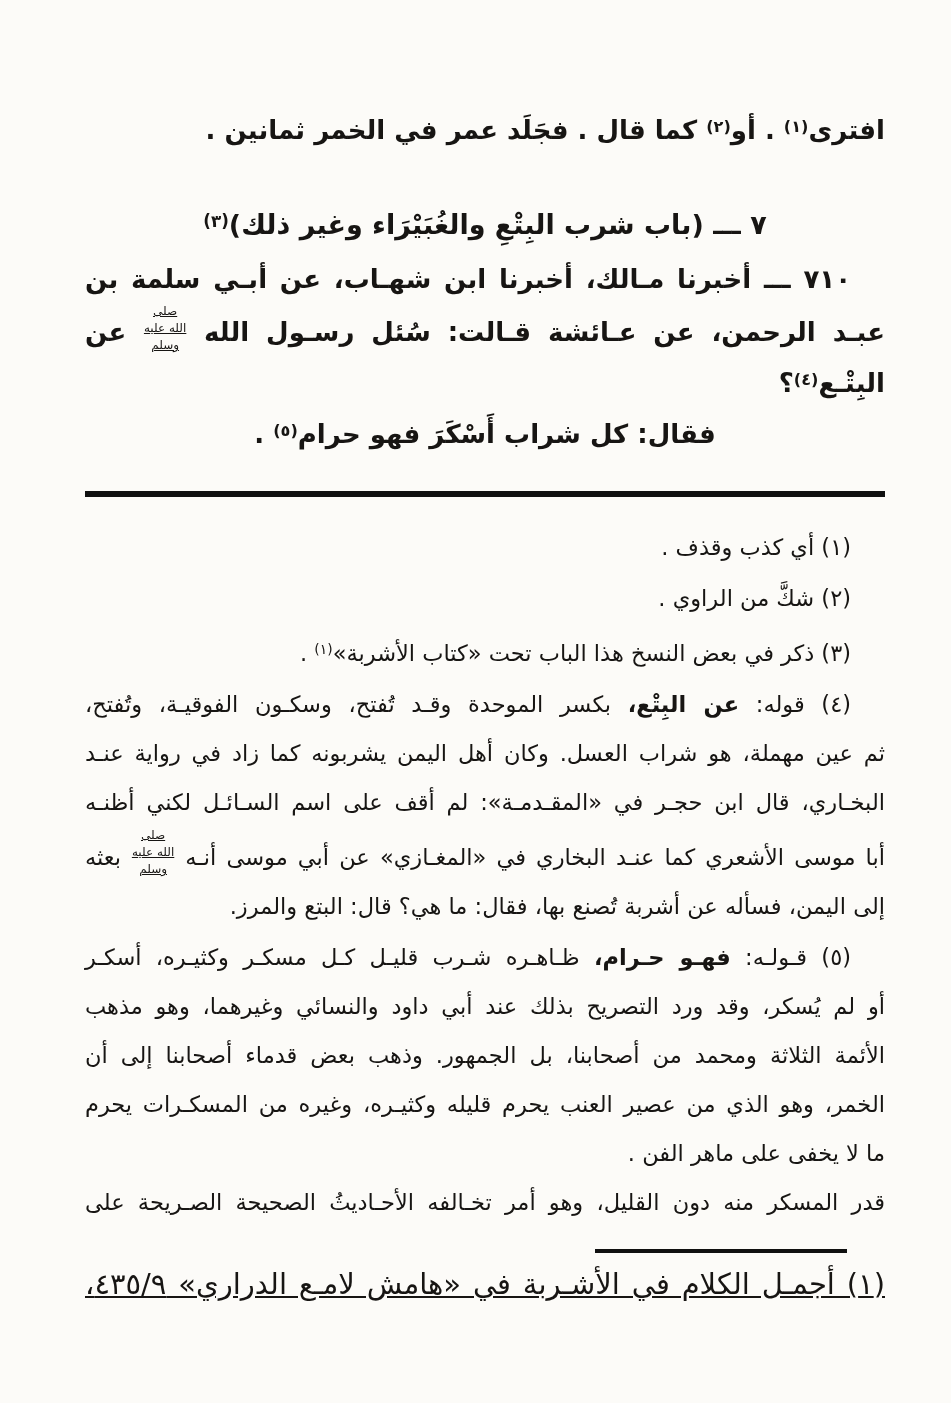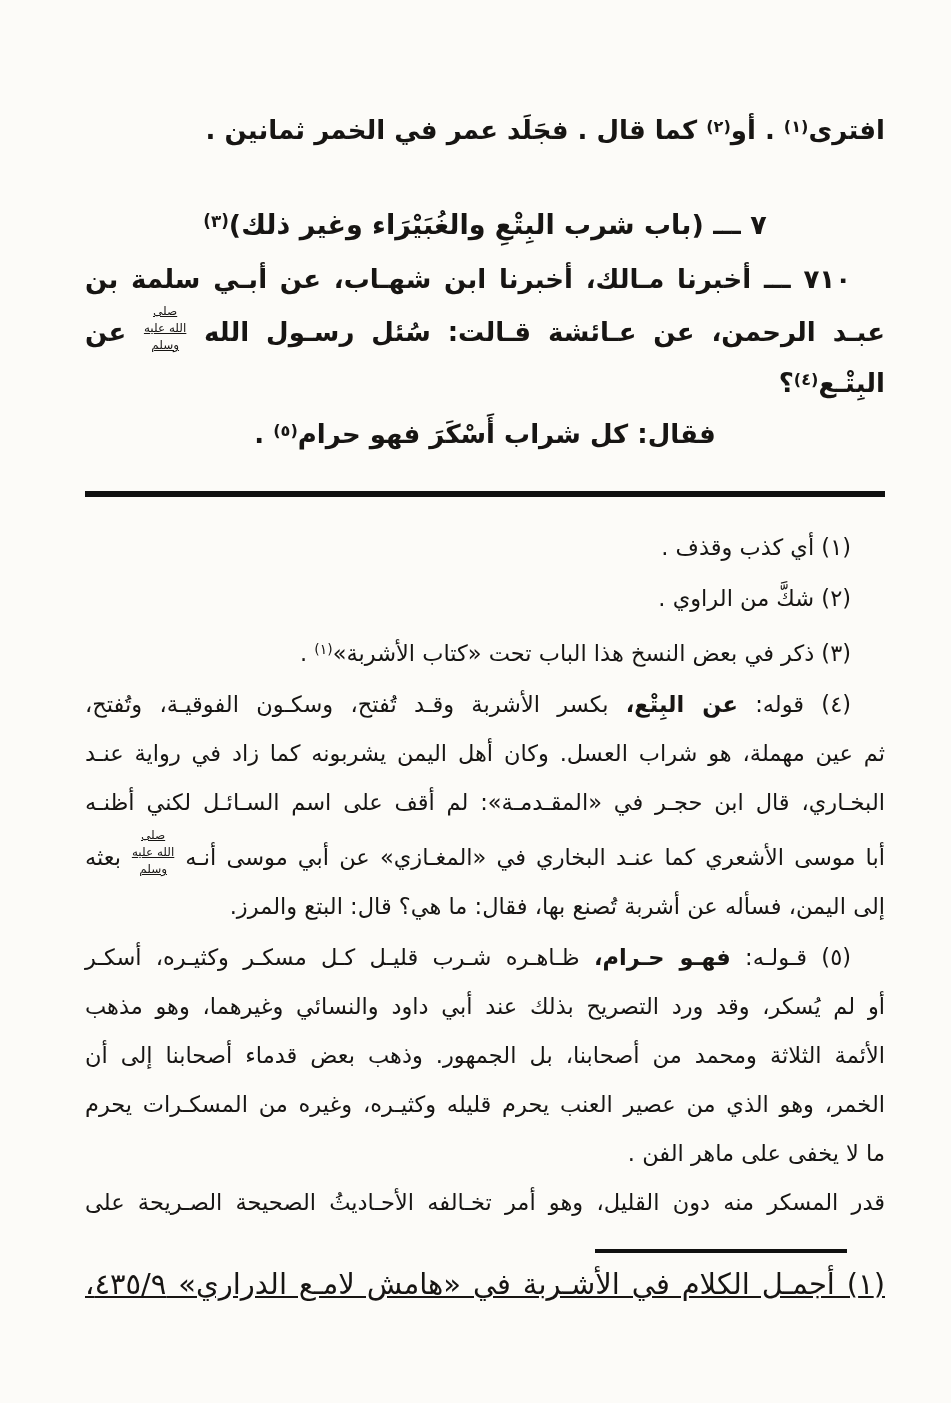--- a/index.html
+++ b/index.html
@@ -82,21 +82,21 @@
       <div class="fn-block">
         <div class="line r ind"><span>(١) أي كذب وقذف .</span></div>
       </div>
       <div class="fn-block">
         <div class="line r ind"><span>(٢) شكَّ من الراوي .</span></div>
       </div>
       <div class="fn-block">
         <div class="line r ind"><span>(٣) ذكر في بعض النسخ هذا الباب تحت «كتاب الأشربة»</span><span class="sup">(١)</span><span> .</span></div>
       </div>
       <div class="fn-block">
-        <div class="line j ind"><span>(٤) قوله: </span><span class="b">عن البِتْع،</span><span> بكسر الأشربة وقـد تُفتح، وسكـون الفوقيـة، وتُفتح،</span></div>
+        <div class="line j ind"><span>(٤) قوله: </span><span class="b">عن البِتْع،</span><span> بكسر الموحدة وقـد تُفتح، وسكـون الفوقيـة، وتُفتح،</span></div>
         <div class="line j"><span>ثم عين مهملة، هو شراب العسل. وكان أهل اليمن يشربونه كما زاد في رواية عنـد</span></div>
         <div class="line j"><span>البخـاري، قال ابن حجـر في «المقـدمـة»: لم أقف على اسم السـائـل لكني أظنـه</span></div>
         <div class="line j"><span>أبا موسى الأشعري كما عنـد البخاري في «المغـازي» عن أبي موسى أنـه </span><span class="saw">صلى الله عليه وسلم</span><span> بعثه</span></div>
         <div class="line r"><span>إلى اليمن، فسأله عن أشربة تُصنع بها، فقال: ما هي؟ قال: البتع والمرز.</span></div>
       </div>
       <div class="fn-block">
         <div class="line j ind"><span>(٥) قـولـه: </span><span class="b">فهـو حـرام،</span><span> ظـاهـره شـرب قليـل كـل مسكـر وكثيـره، أسكـر</span></div>
         <div class="line j"><span>أو لم يُسكر، وقد ورد التصريح بذلك عند أبي داود والنسائي وغيرهما، وهو مذهب</span></div>
         <div class="line j"><span>الأئمة الثلاثة ومحمد من أصحابنا، بل الجمهور. وذهب بعض قدماء أصحابنا إلى أن</span></div>
         <div class="line j"><span>الخمر، وهو الذي من عصير العنب يحرم قليله وكثيـره، وغيره من المسكـرات يحرم</span></div>

